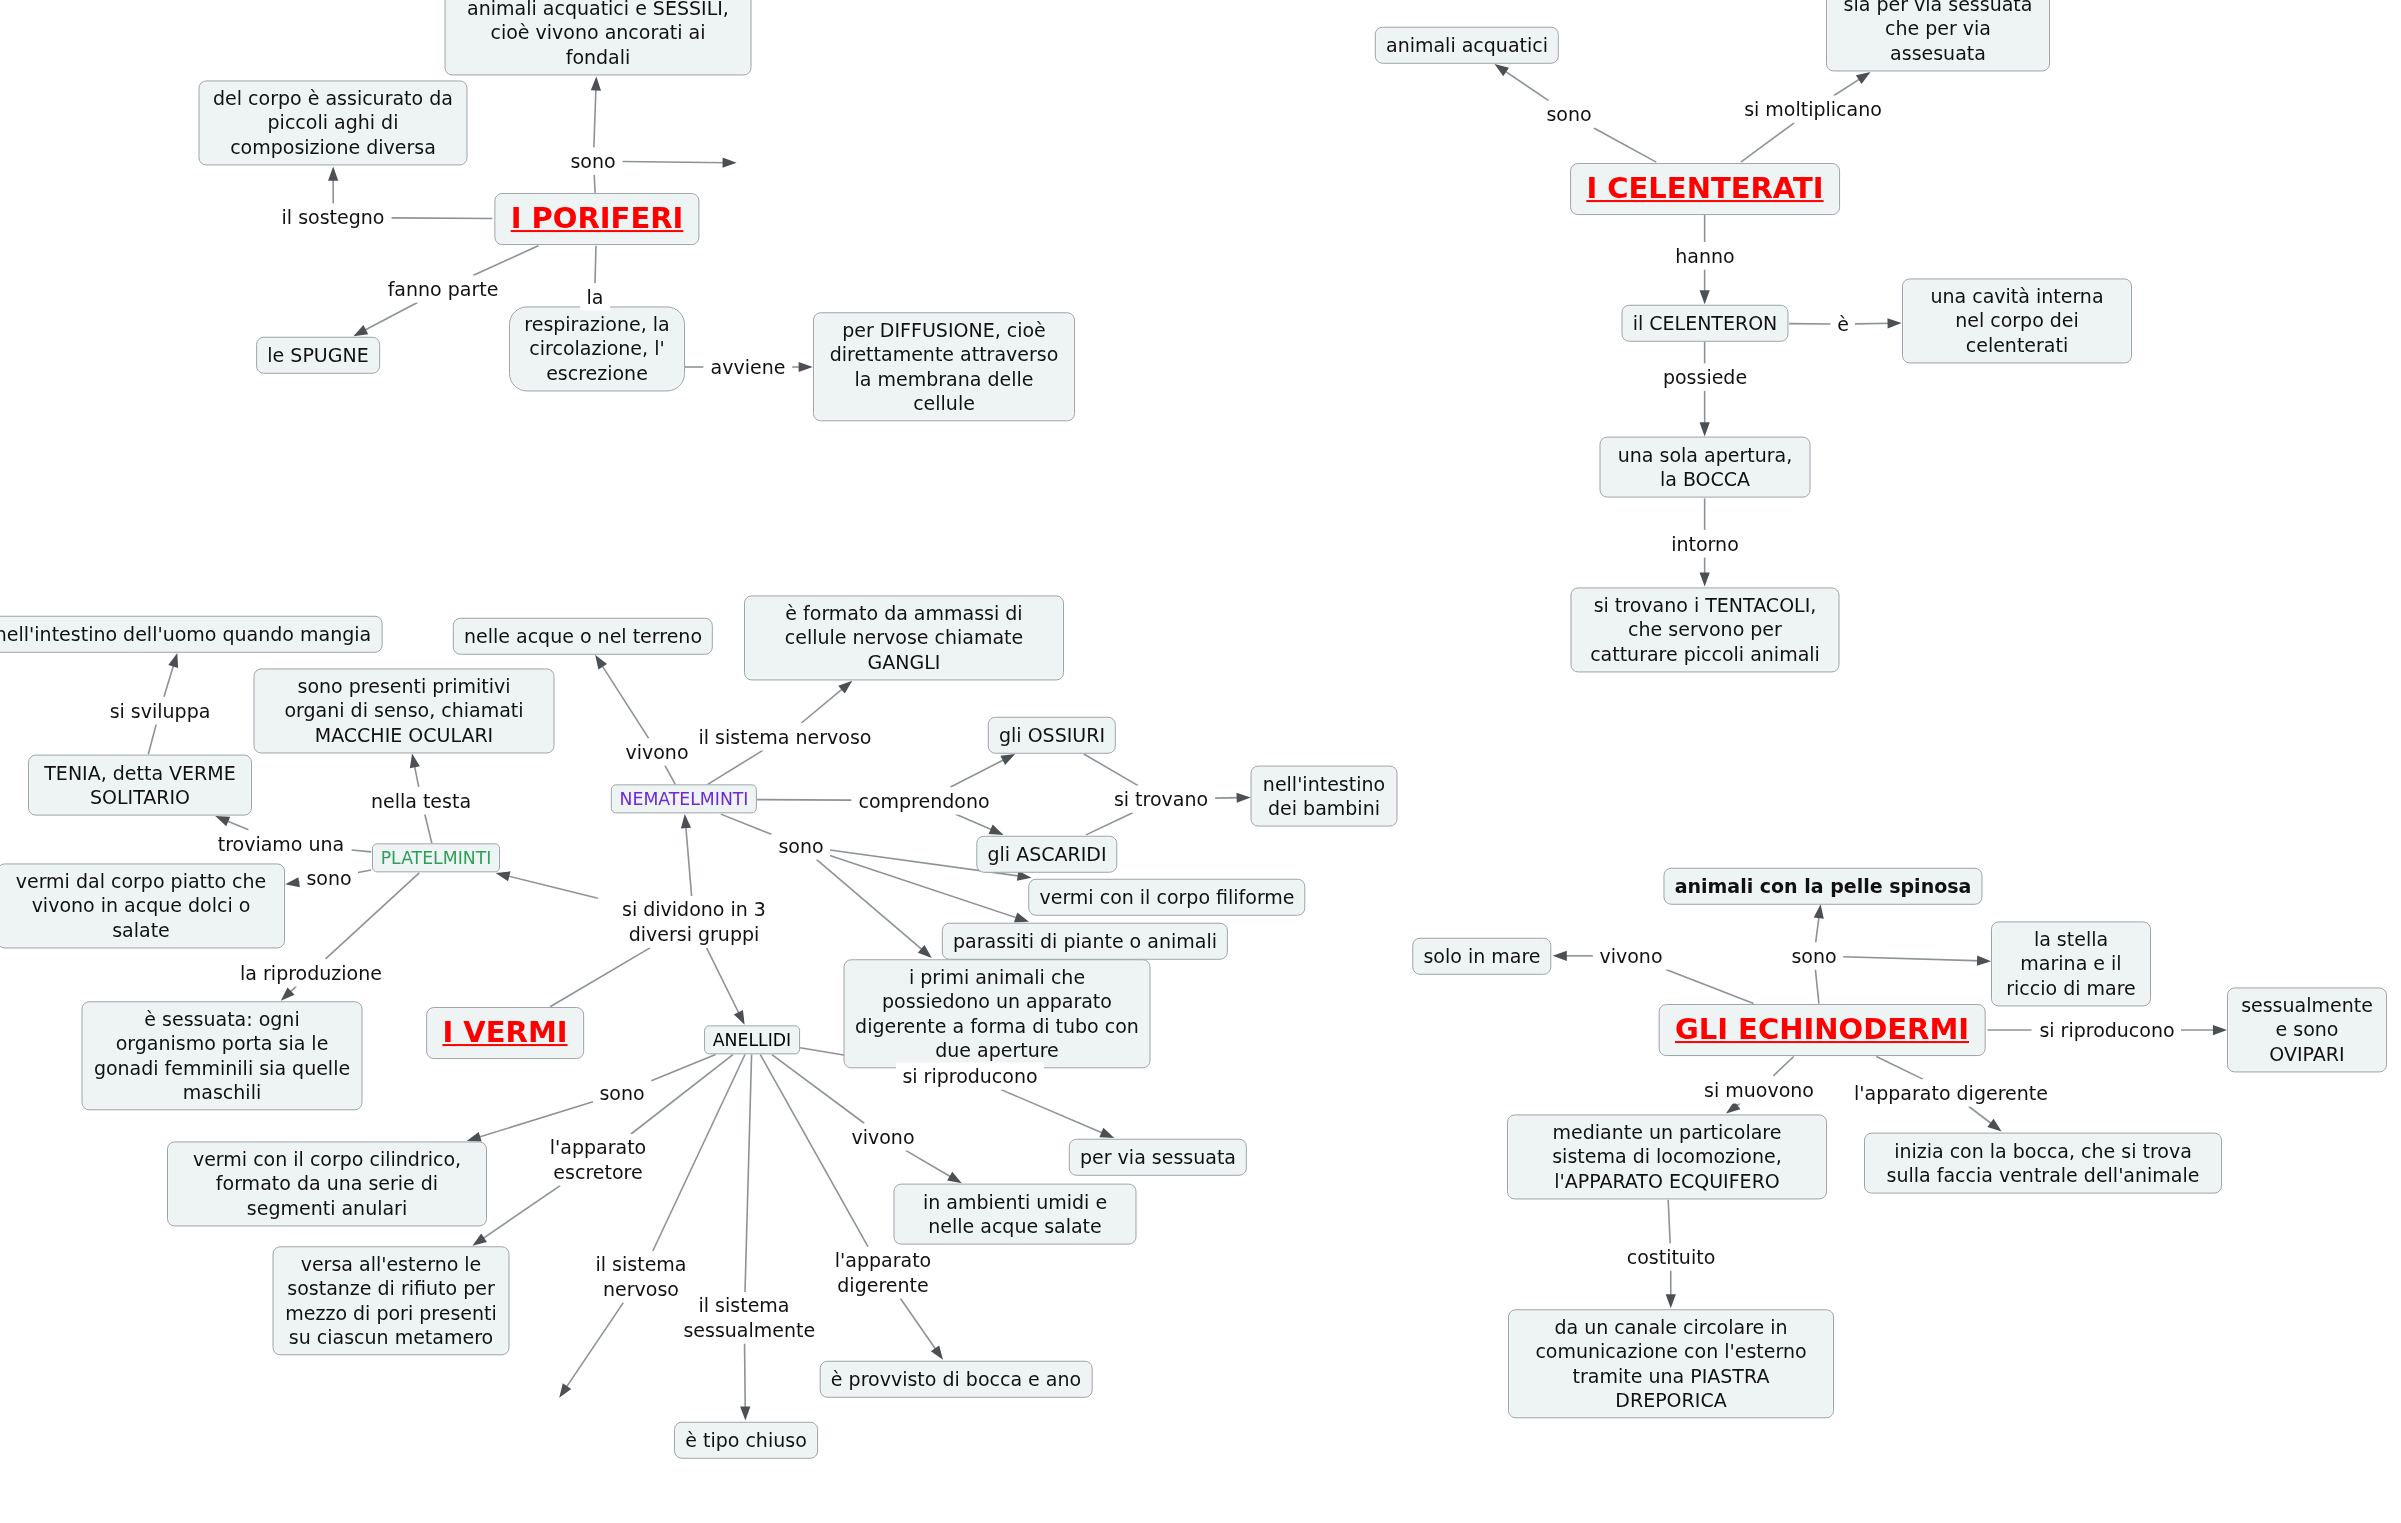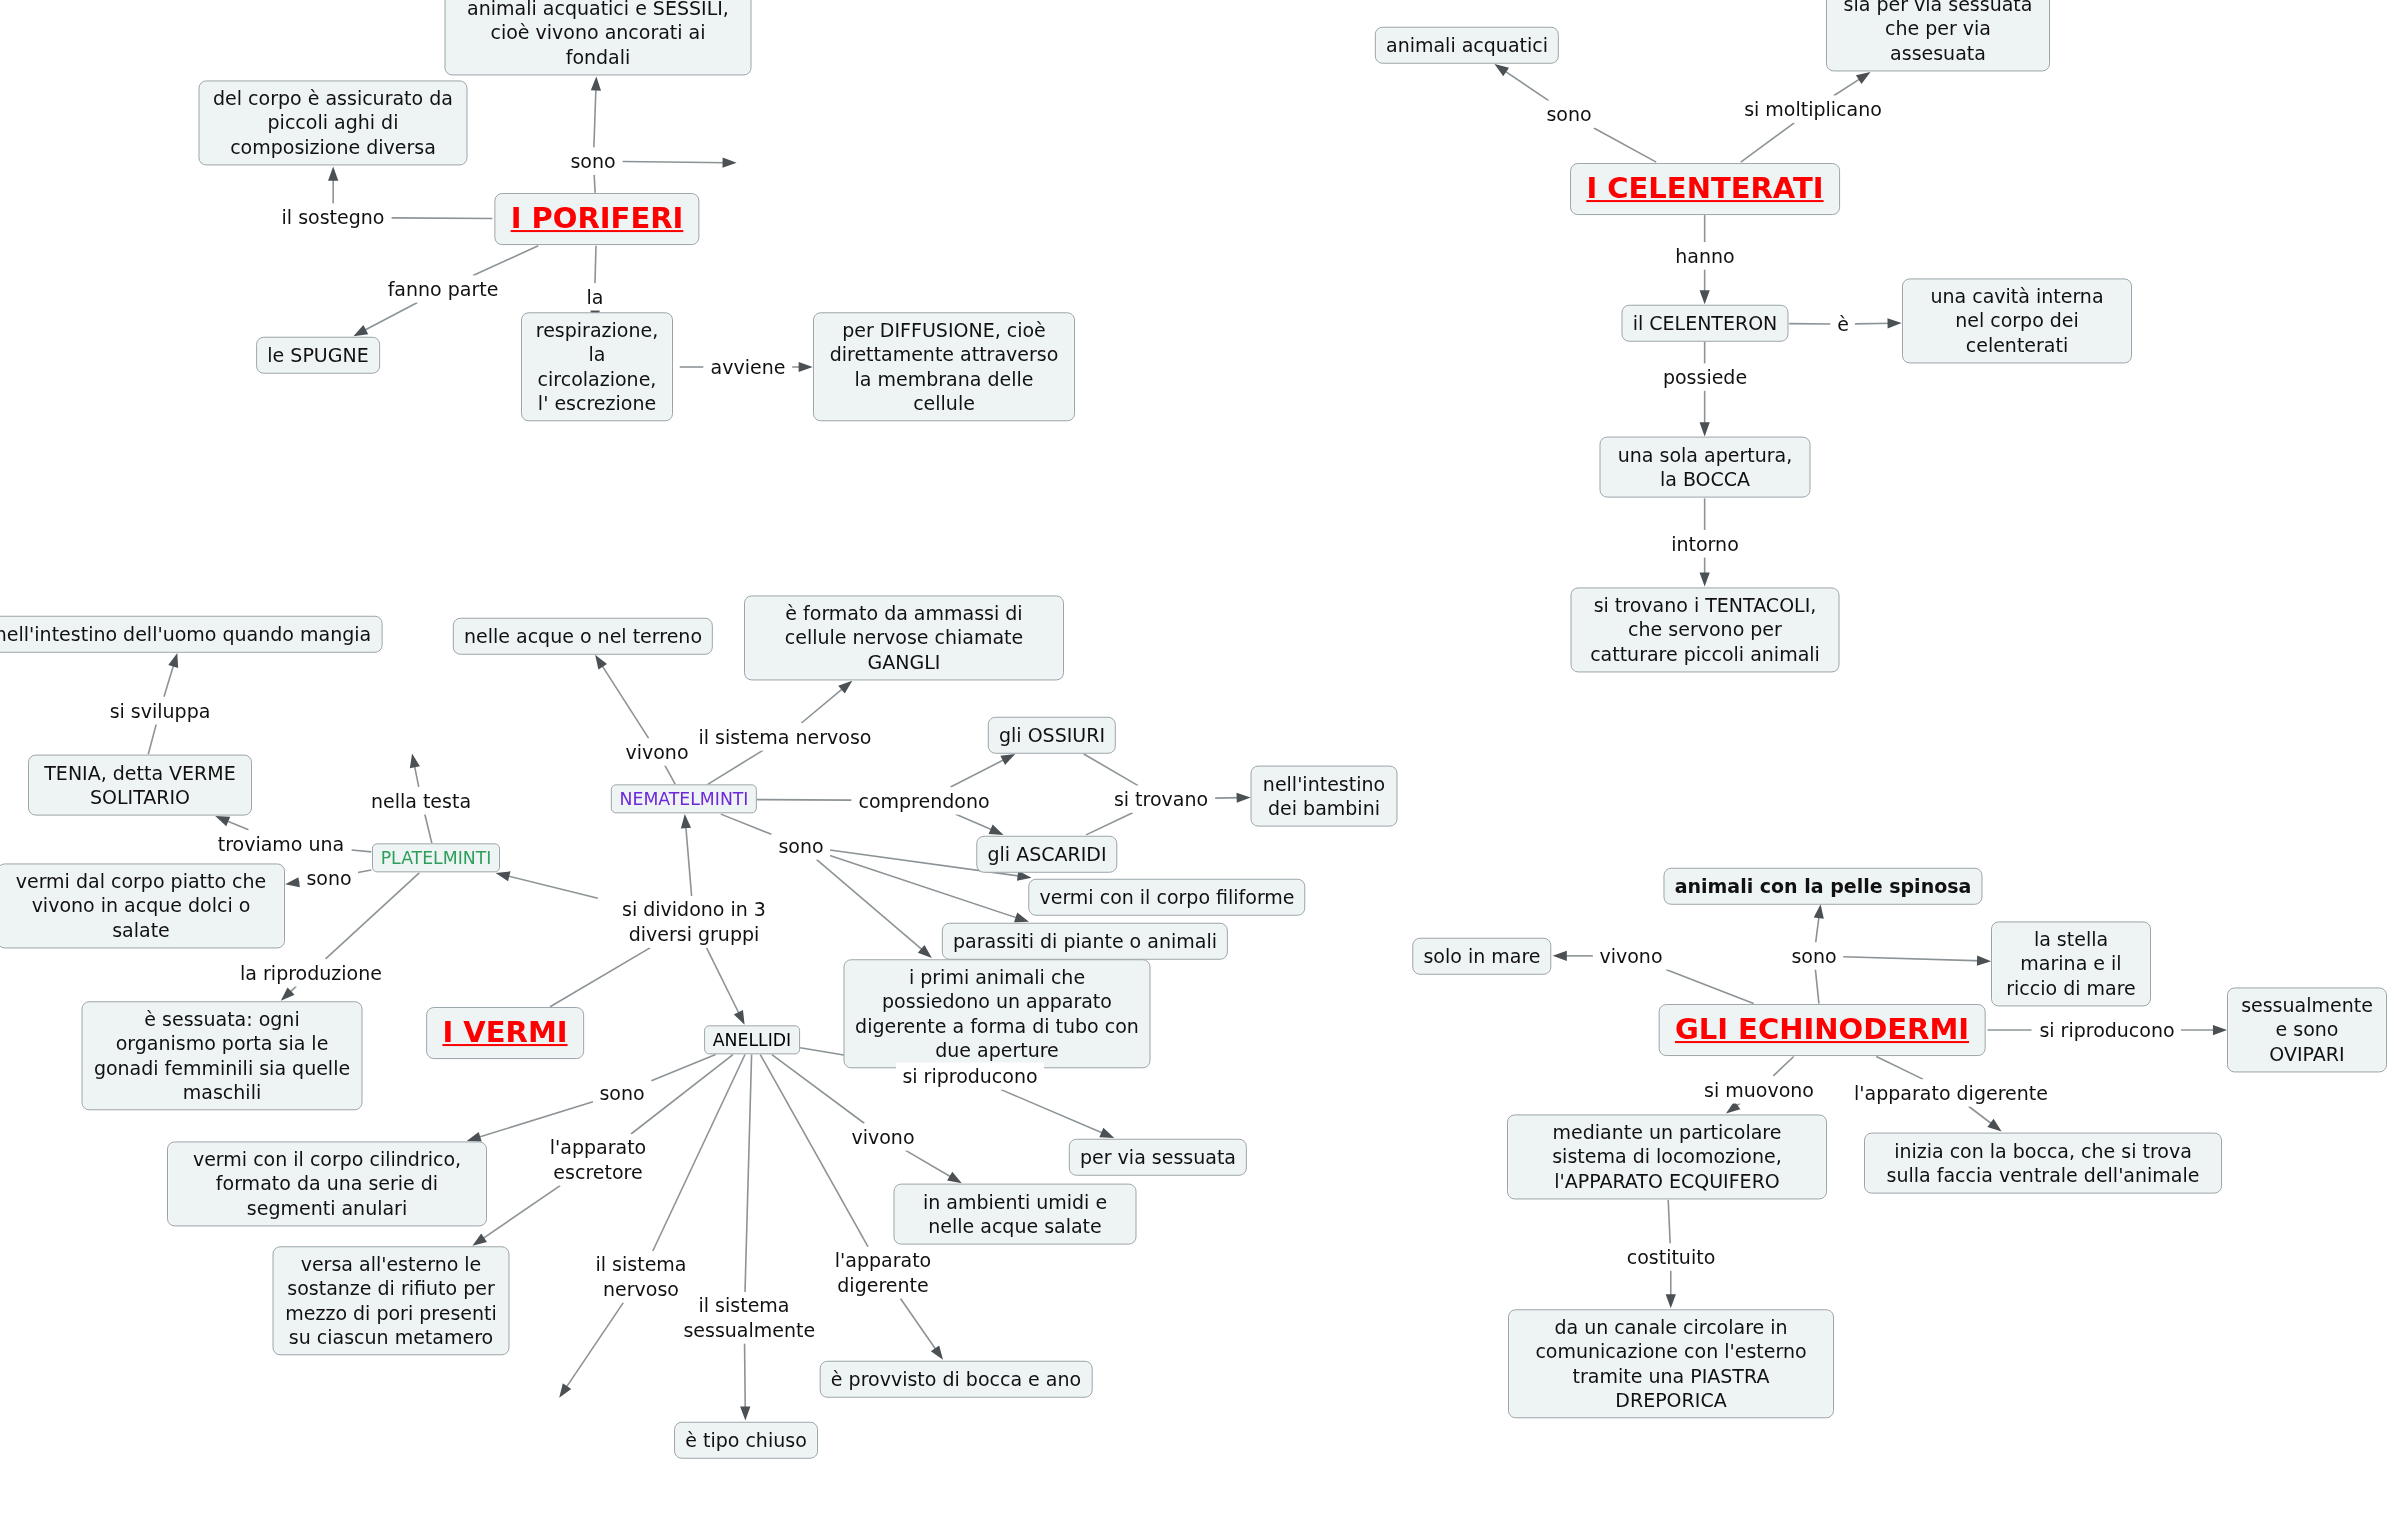--- a/index.html
+++ b/index.html
@@ -172,32 +172,33 @@
       <line x1="2613.0" y1="1987.2" x2="2613.0" y2="2032.2" stroke="#8c9396" stroke-width="2.5"></line>
       <polygon points="2613.0,2046.2 2605.0,2024.2 2621.0,2024.2" fill="#4a5054"></polygon>
       <line x1="2934.4" y1="1652.4" x2="3007.3" y2="1687.8" stroke="#8c9396" stroke-width="2.5"></line>
       <line x1="3078.8" y1="1730.2" x2="3119.4" y2="1761.1" stroke="#8c9396" stroke-width="2.5"></line>
       <polygon points="3130.5,1769.6 3108.2,1762.6 3117.9,1749.9" fill="#4a5054"></polygon>
     </svg>
 <div class="node concept wrap" style="left: 598px; top: 33px; width: 307px;">animali acquatici e SESSILI, cioè vivono ancorati ai fondali</div>
     <div class="node concept wrap" style="left: 333px; top: 123px; width: 269px;">del corpo è assicurato da piccoli aghi di composizione diversa</div>
     <div class="node title" style="left: 597px; top: 219px;">I PORIFERI</div>
     <div class="node concept" style="left: 318px; top: 355px;">le SPUGNE</div>
-    <div class="node concept wrap" style="left: 597px; top: 367px; width: 152px;">respirazione, la circolazione, l' escrezione</div>
+    <div class="node concept wrap" style="left: 597px; top: 349px; width: 176px; border-radius: 18px;">respirazione, la circolazione, l' escrezione</div>
     <div class="node concept wrap" style="left: 944px; top: 367px; width: 262px;">per DIFFUSIONE, cioè direttamente attraverso la membrana delle cellule</div>
     <div class="node concept" style="left: 1467px; top: 45px;">animali acquatici</div>
     <div class="node concept wrap" style="left: 1938px; top: 29px; width: 224px;">sia per via sessuata che per via assesuata</div>
     <div class="node title" style="left: 1705px; top: 189px;">I CELENTERATI</div>
     <div class="node concept" style="left: 1705px; top: 323px;">il CELENTERON</div>
     <div class="node concept wrap" style="left: 2017px; top: 321px; width: 230px;">una cavità interna nel corpo dei celenterati</div>
     <div class="node concept wrap" style="left: 1705px; top: 467px; width: 211px;">una sola apertura, la BOCCA</div>
     <div class="node concept wrap" style="left: 1705px; top: 630px; width: 269px;">si trovano i TENTACOLI, che servono per catturare piccoli animali</div>
     <div class="node concept" style="left: 183px; top: 634px;">nell'intestino dell'uomo quando mangia</div>
     <div class="node concept" style="left: 583px; top: 636px;">nelle acque o nel terreno</div>
     <div class="node concept wrap" style="left: 904px; top: 638px; width: 320px;">è formato da ammassi di cellule nervose chiamate GANGLI</div>
+    <div class="node concept wrap" style="left: 404px; top: 711px; width: 301px;">sono presenti primitivi organi di senso, chiamati MACCHIE OCULARI</div>
     <div class="node concept wrap" style="left: 140px; top: 785px; width: 224px;">TENIA, detta VERME SOLITARIO</div>
     <div class="node group" style="left: 684px; top: 799px; color: #6d28d9;">NEMATELMINTI</div>
     <div class="node concept" style="left: 1052px; top: 735px; text-align: center;">gli OSSIURI</div>
     <div class="node concept" style="left: 1047px; top: 854px;">gli ASCARIDI</div>
     <div class="node concept wrap" style="left: 1324px; top: 796px; width: 147px;">nell'intestino dei bambini</div>
     <div class="node group" style="left: 436px; top: 858px; color: rgb(46, 158, 91);">PLATELMINTI</div>
     <div class="node concept wrap" style="left: 141px; top: 906px; width: 288px;">vermi dal corpo piatto che vivono in acque dolci o salate</div>
     <div class="node concept" style="left: 1167px; top: 897px;">vermi con il corpo filiforme</div>
     <div class="node concept" style="left: 1085px; top: 941px;">parassiti di piante o animali</div>
     <div class="node concept wrap" style="left: 997px; top: 1014px; width: 307px;">i primi animali che possiedono un apparato digerente a forma di tubo con due aperture</div>

